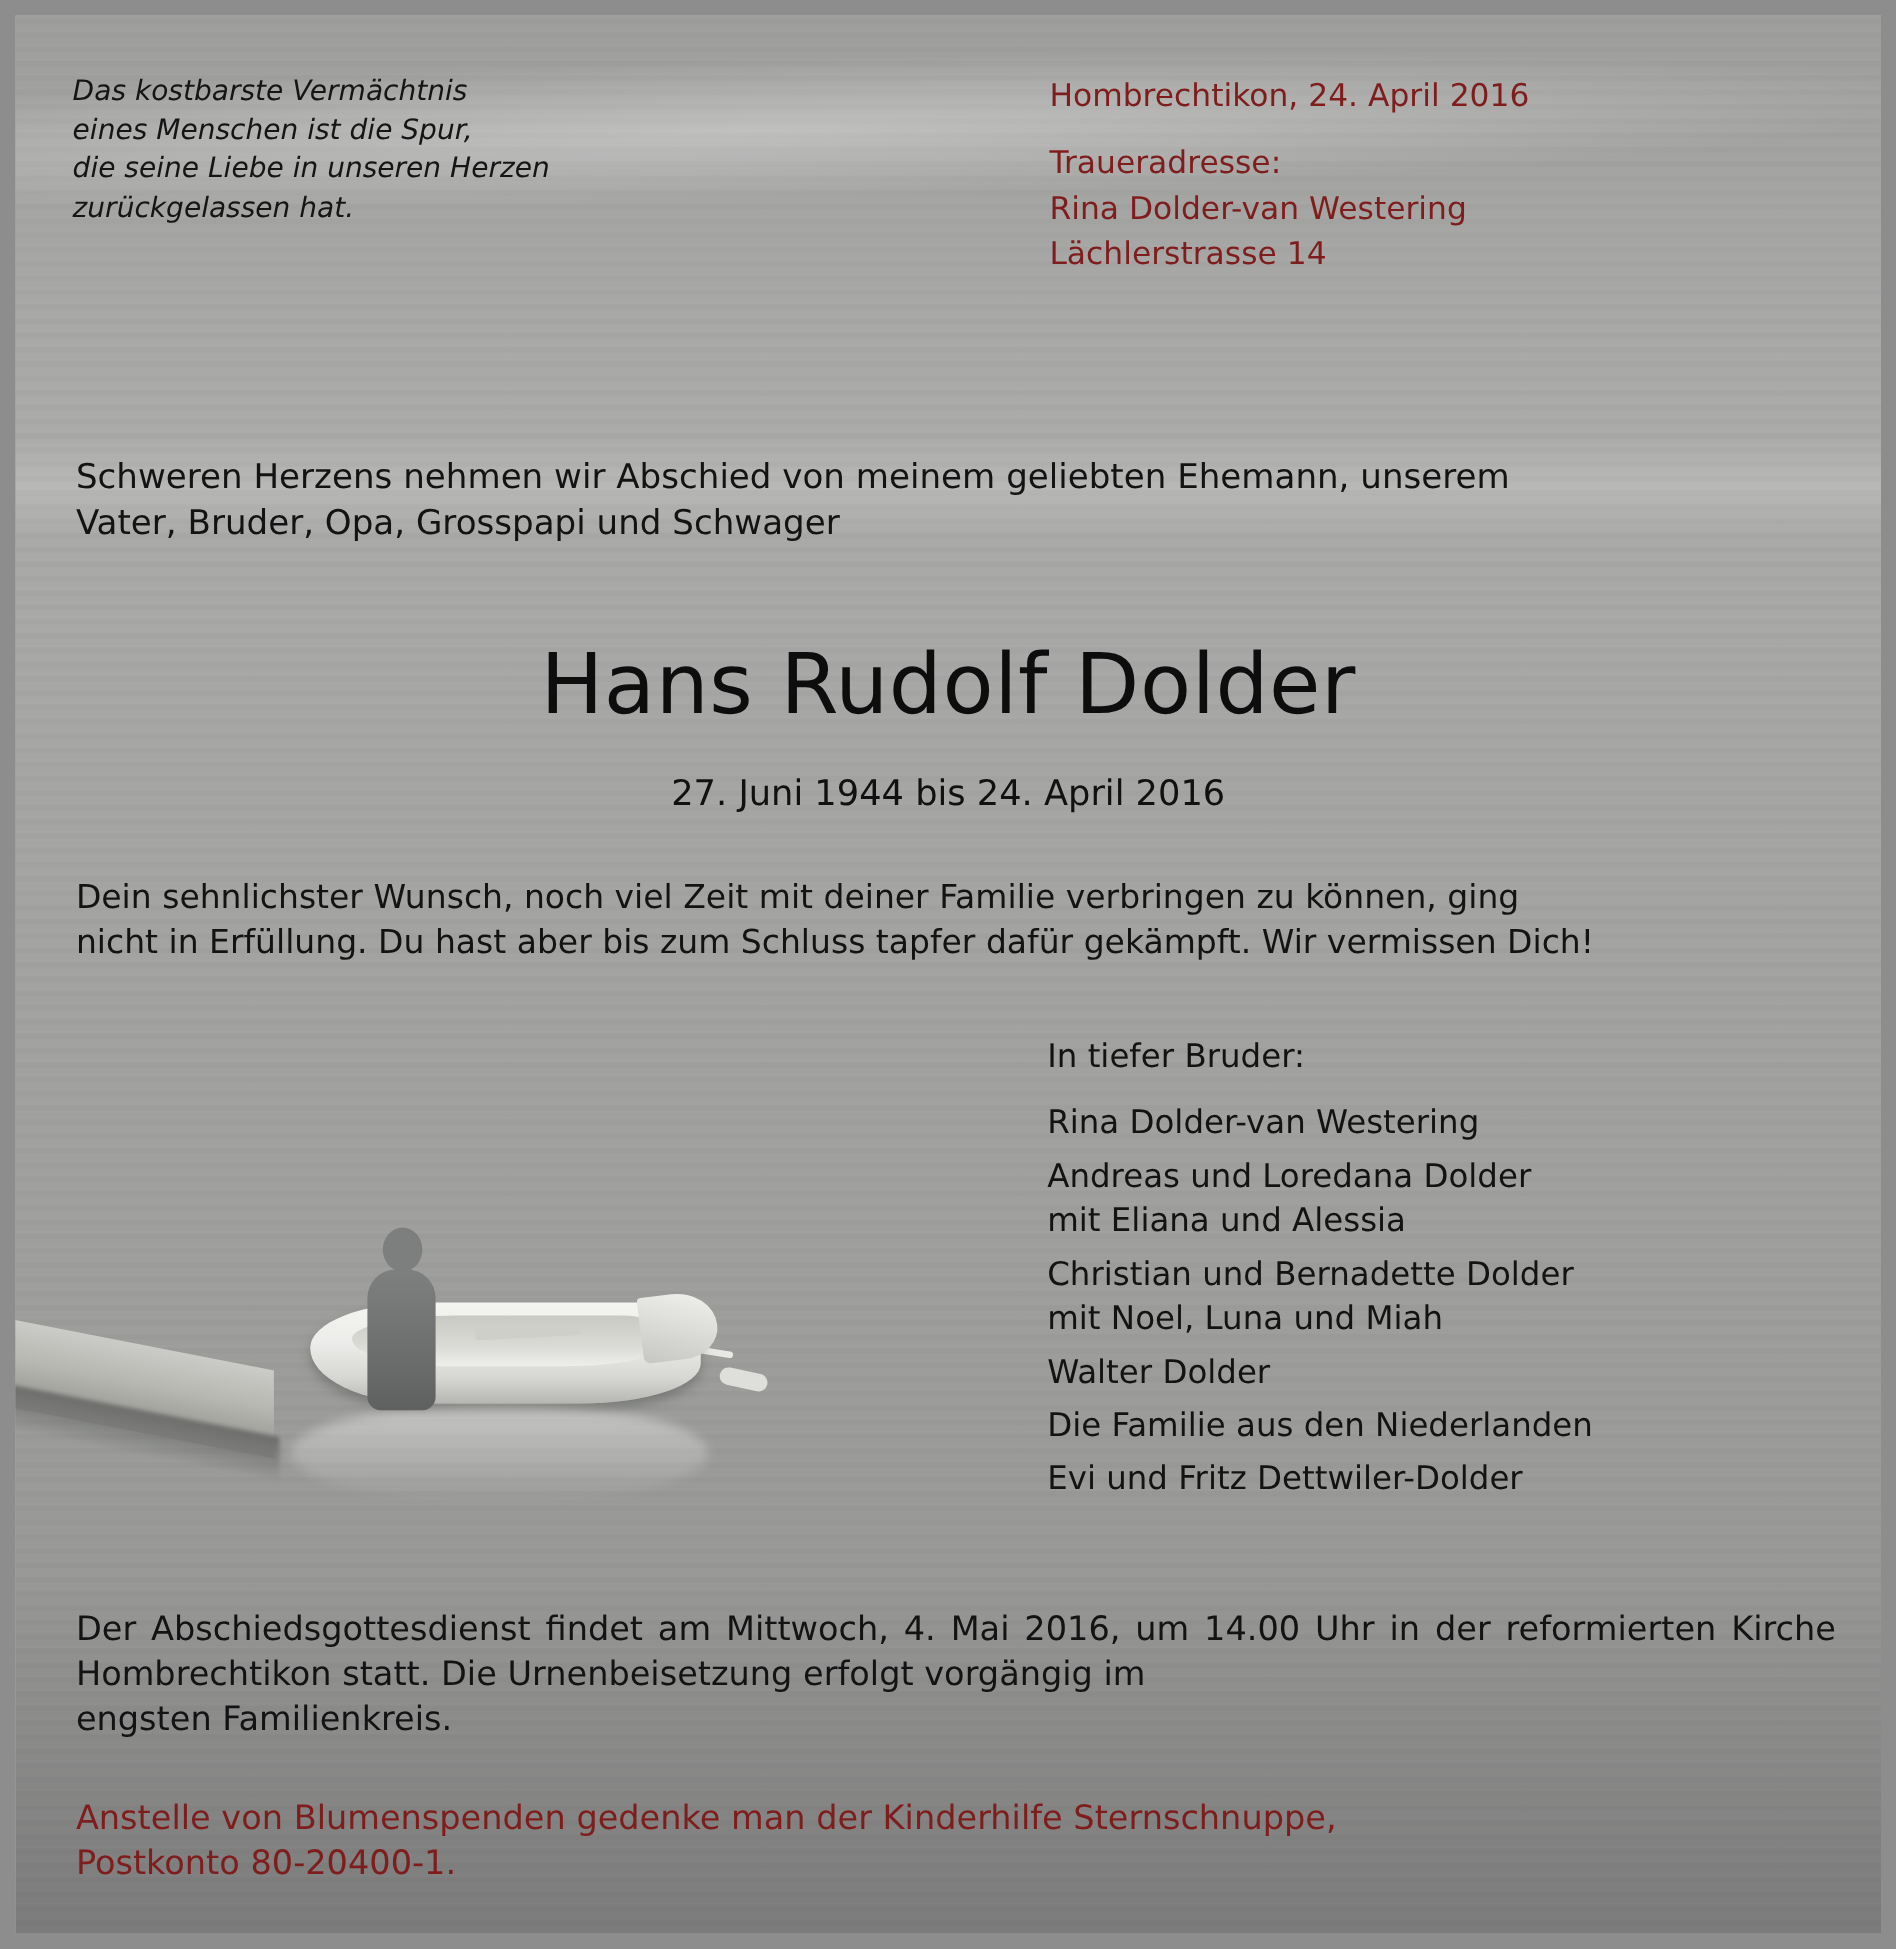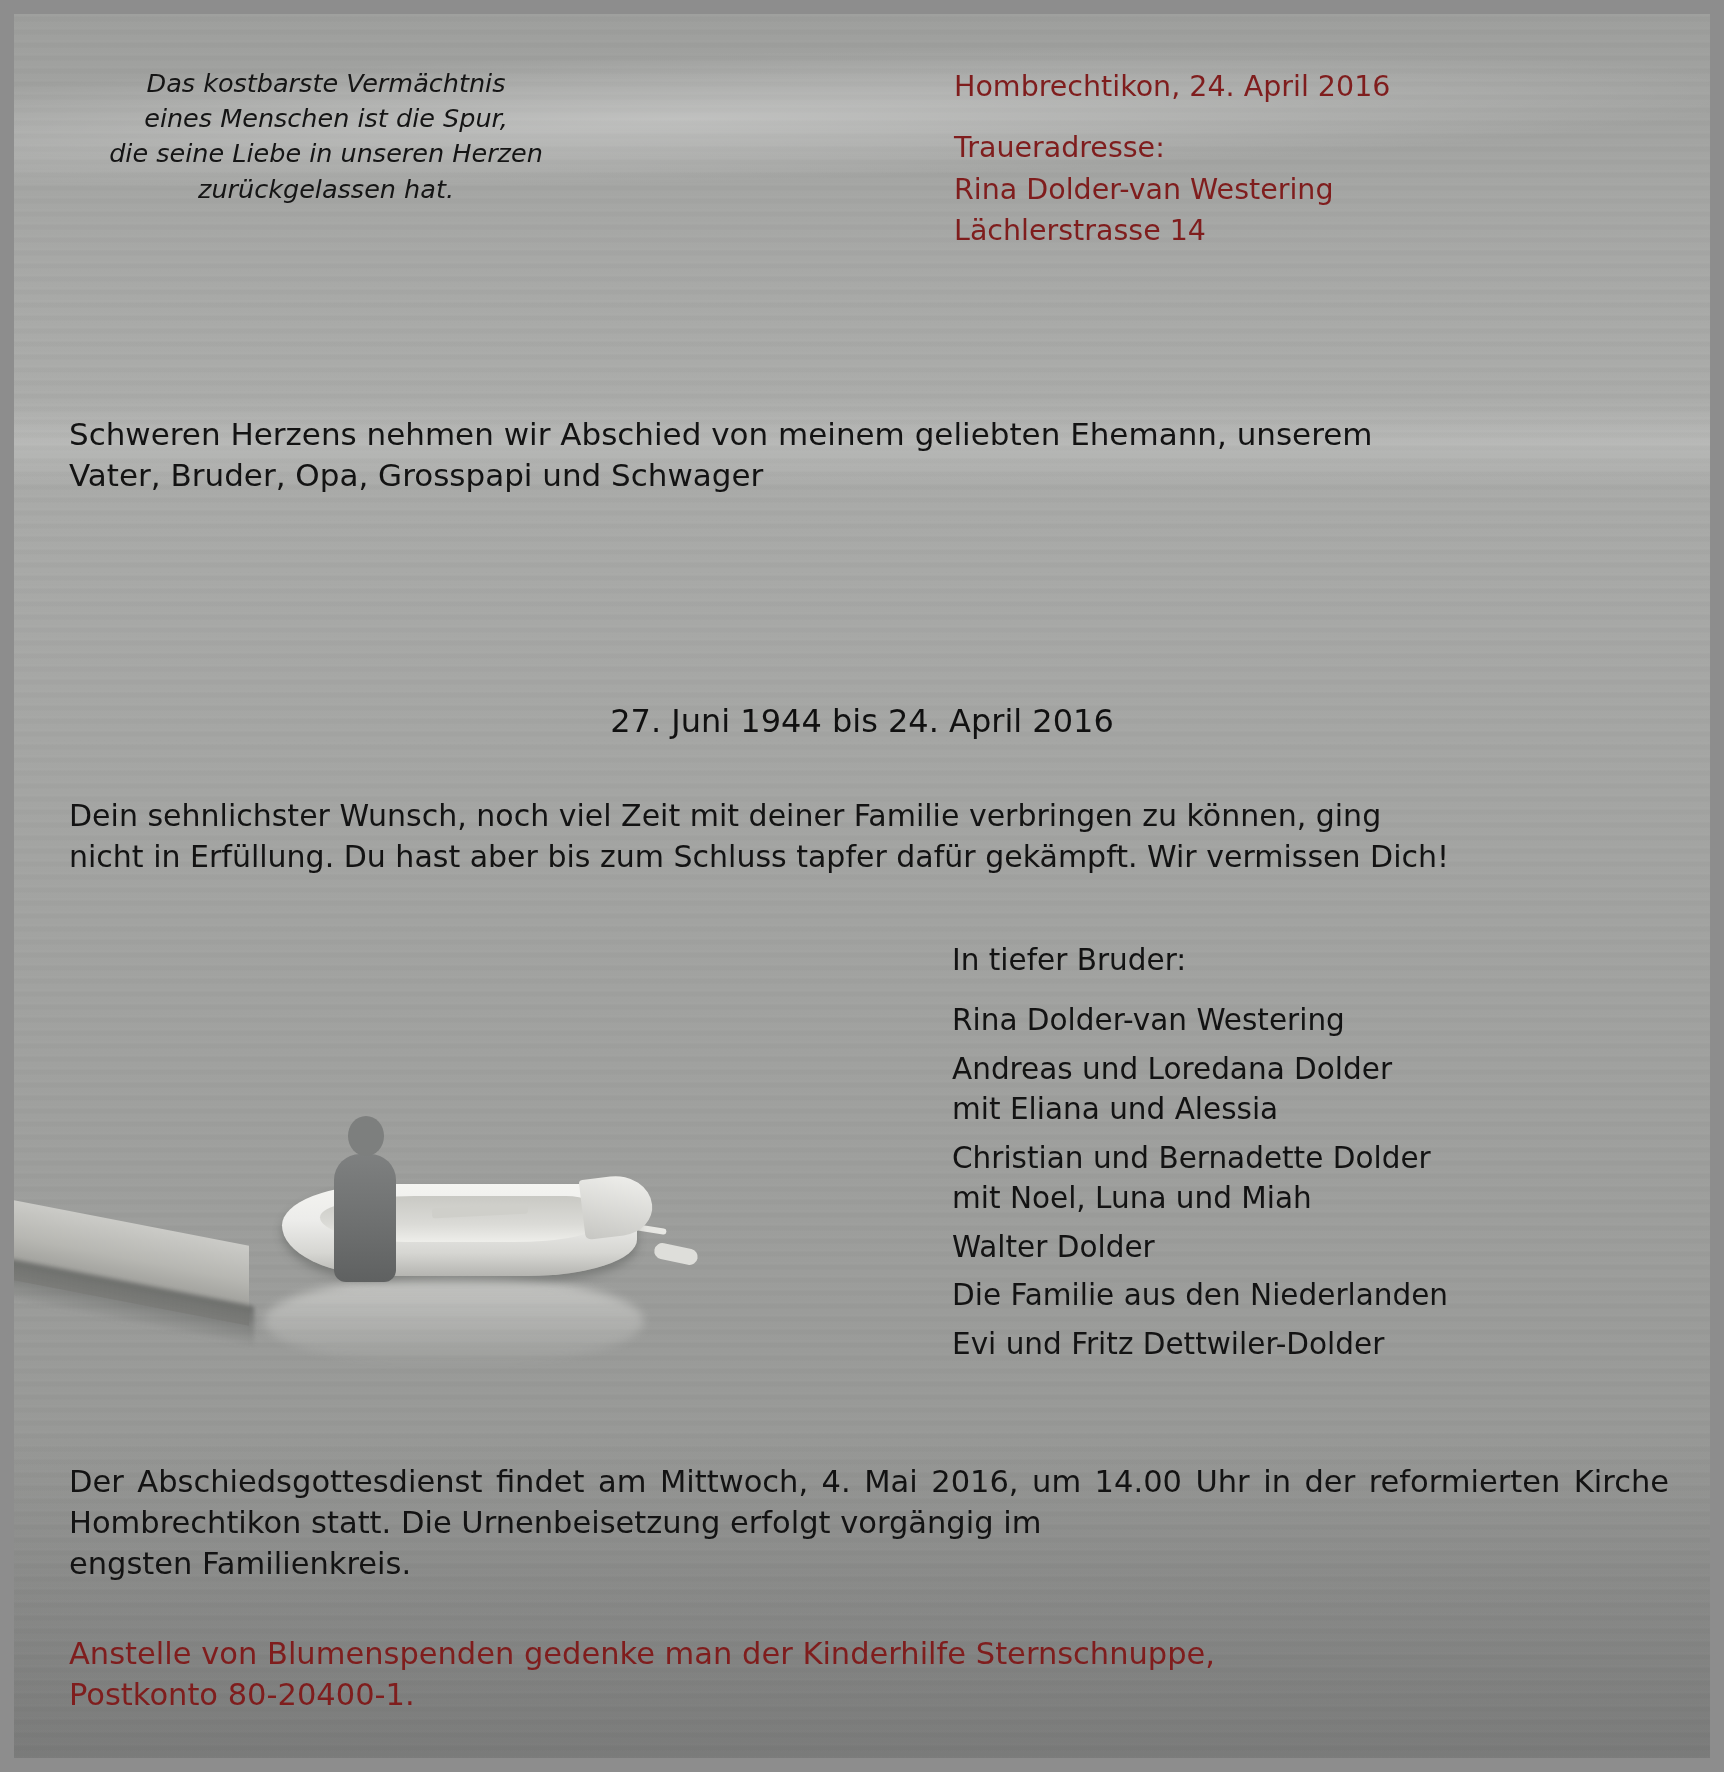--- a/index.html
+++ b/index.html
@@ -219,21 +219,20 @@
 
   .motto {
     position: absolute;
     left: 52px;
     top: 52px;
     width: 520px;
     font-style: italic;
     font-size: 25.5px;
     line-height: 1.38;
     color: #151515;
-    text-align: center;
   }
   .motto div { white-space: nowrap; }
 
   .addr-block {
     position: absolute;
     left: 940px;
     top: 52px;
     width: 660px;
     font-size: 28.5px;
     line-height: 1.45;
@@ -364,20 +363,21 @@
       <div class="addr-line">Traueradresse:</div>
       <div class="addr-line">Rina Dolder-van Westering</div>
       <div class="addr-line">Lächlerstrasse 14</div>
     </div>
 
     <div class="intro">
       <span>Schweren Herzens nehmen wir Abschied von meinem geliebten Ehemann, unserem</span>
       <span class="last-line">Vater, Bruder, Opa, Grosspapi und Schwager</span>
     </div>
 
+    <div class="name">Hans Rudolf Dolder</div>
     <div class="dates">27. Juni 1944 bis 24. April 2016</div>
 
     <div class="message">
       <span>Dein sehnlichster Wunsch, noch viel Zeit mit deiner Familie verbringen zu können, ging</span>
       <span class="last-line">nicht in Erfüllung. Du hast aber bis zum Schluss tapfer dafür gekämpft. Wir vermissen Dich!</span>
     </div>
 
     <div class="mourners">
       <div class="heading">In tiefer Bruder:</div>
       <div class="m-line">Rina Dolder-van Westering</div>

